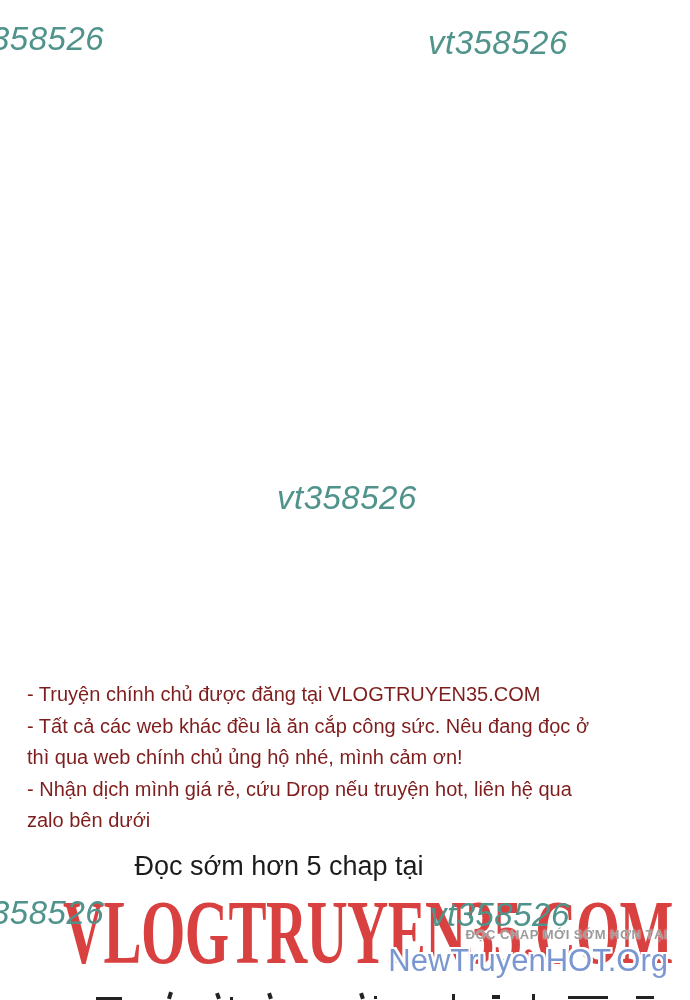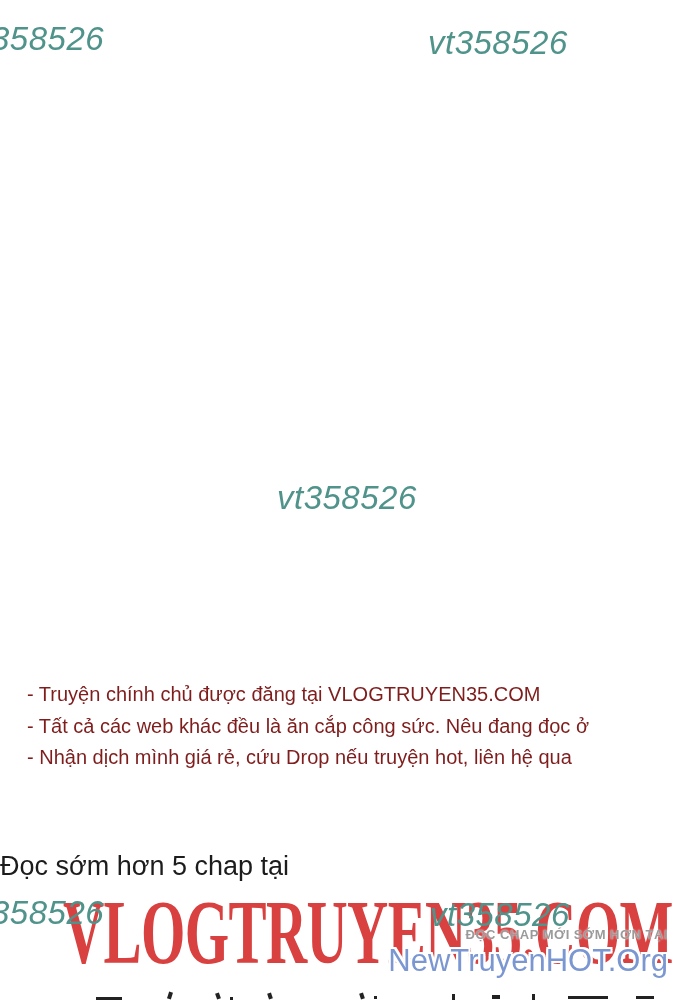--- a/index.html
+++ b/index.html
@@ -40,21 +40,21 @@
     line-height: 31.5px;
     color: #7f1d1d;
   }
   .notice .line { white-space: nowrap; }
 
   .early-read {
     position: absolute;
     left: 0;
     top: 851px;
     width: 558px;
-    text-align: left;
+    text-align: center;
     font-family: "Liberation Sans", sans-serif;
     font-size: 27px;
     color: #1c1c1c;
   }
 
   .logo {
     position: absolute;
     left: 63px;
     top: 886px;
     z-index: 2;
@@ -123,21 +123,23 @@
 
 <div class="page">
 
   <div class="watermark wm-top-left">358526</div>
   <div class="watermark wm-top-center">vt358526</div>
   <div class="watermark wm-middle">vt358526</div>
 
   <div class="notice">
     <div class="line">- Truyện chính chủ được đăng tại VLOGTRUYEN35.COM</div>
     <div class="line">- Tất cả các web khác đều là ăn cắp công sức. Nêu đang đọc ở</div>
+    <div class="line">thì qua web chính chủ ủng hộ nhé, mình cảm ơn!</div>
     <div class="line">- Nhận dịch mình giá rẻ, cứu Drop nếu truyện hot, liên hệ qua</div>
+    <div class="line">zalo bên dưới</div>
   </div>
 
   <div class="early-read">Đọc sớm hơn 5 chap tại</div>
 
   <div class="watermark wm-bot-left">358526</div>
 
   <div class="logo">VLOGTRUYEN35.COM</div>
 
   <div class="watermark wm-on-logo">vt358526</div>
 

